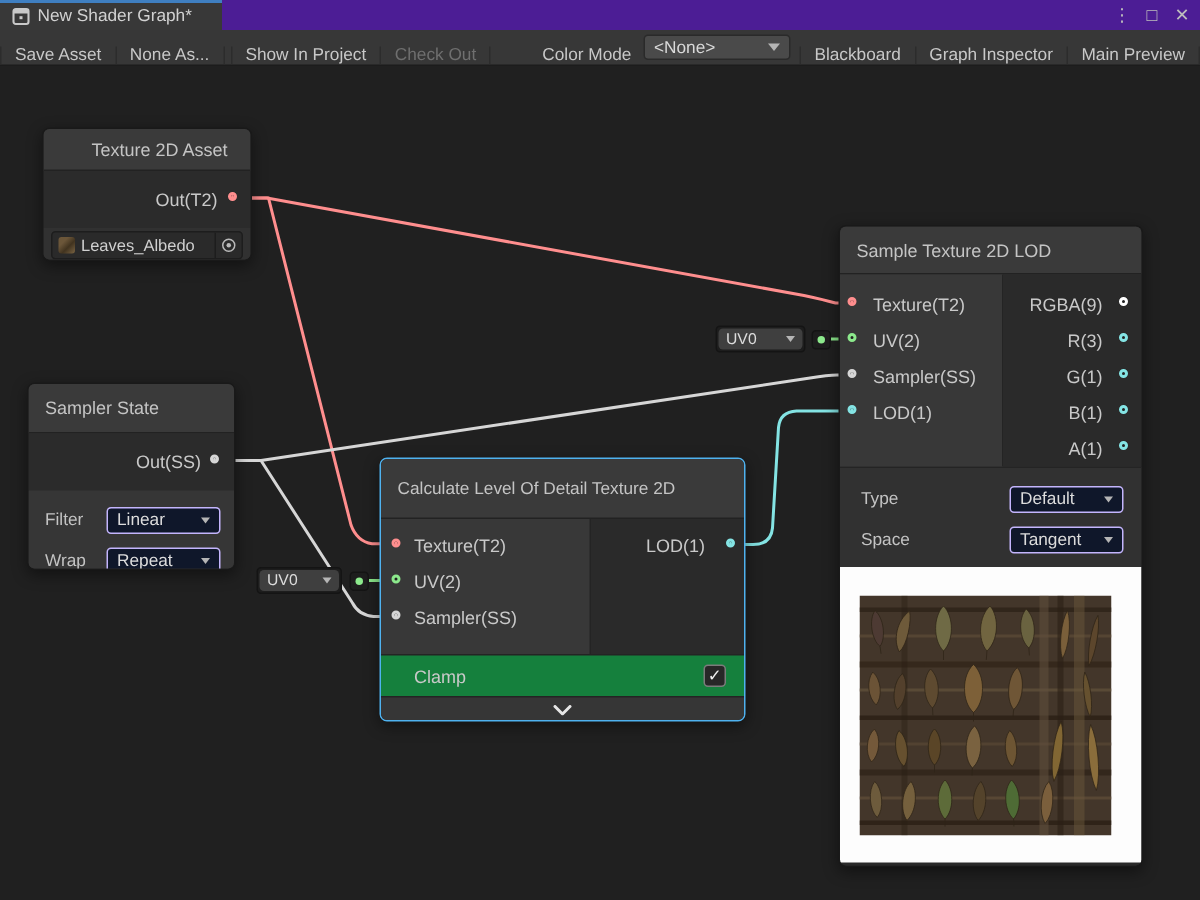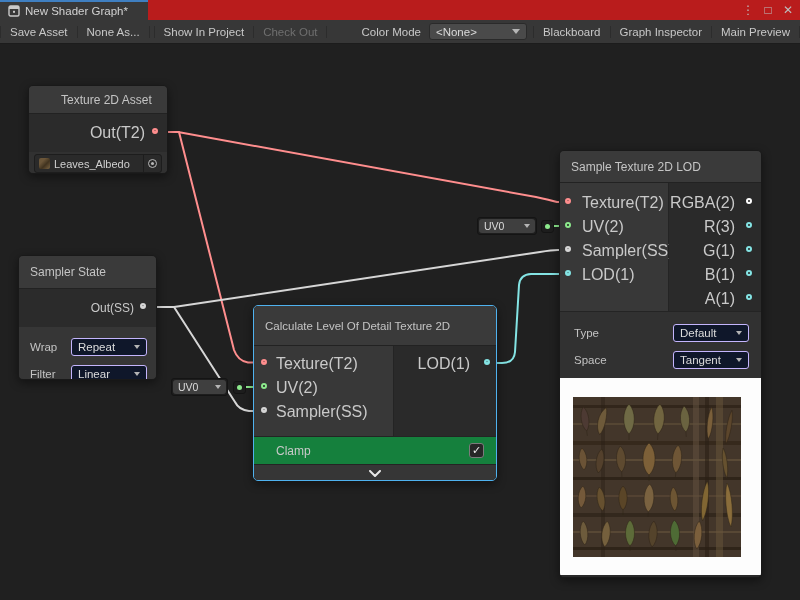--- a/index.html
+++ b/index.html
@@ -1,31 +1,31 @@
 <!DOCTYPE html>
 <html><head>
 <meta charset="utf-8">
 <style>
   * { margin:0; padding:0; box-sizing:border-box; }
   html,body { width:800px; height:600px; background:#202020; overflow:hidden;
     font-family:"Liberation Sans", sans-serif; -webkit-font-smoothing:antialiased; }
   #app { position:relative; width:800px; height:600px; background:#202020; }
 
   
-  .titlebar { position:absolute; top:0; left:0; width:800px; height:20px; background:#b91c1c; }
+  .titlebar { position:absolute; top:0; left:0; width:800px; height:20px; background:#4c1d95; }
   .tab { position:absolute; left:0; top:0; height:20px; width:148px; background:#383838;
     border-top:2px solid #3f7fc1; display:flex; align-items:center; gap:5px; padding:0 8px; }
   .tab-label { font-size:11.5px; color:#d2d2d2; white-space:nowrap; }
   .tab-icon { width:12px; height:12px; flex:0 0 auto; }
   .win-controls { position:absolute; right:4px; top:0; height:20px; display:flex; align-items:center; gap:4px; }
   .win-btn { color:#bdbdbd; font-size:12px; width:16px; text-align:center; cursor:default; line-height:18px; }
 
   
   .toolbar { position:absolute; top:20px; left:0; width:800px; height:24px; background:#373737;
-    border-bottom:1px solid #1c1c1c; display:flex; align-items:center; font-size:11.5px; color:#c8c8c8; }
+    border-bottom:1px solid #1c1c1c; display:flex; align-items:flex-end; font-size:11.5px; color:#c8c8c8; }
   .tbtn { display:flex; align-items:center; padding:0 9px; border-right:1px solid #2c2c2c; white-space:nowrap; }
   .tbtn:first-child { border-left:1px solid #2c2c2c; }
   .tbtn.disabled { color:#6f6f6f; }
   .t-spacer { flex:1; }
   .t-label { display:flex; align-items:center; padding:0 8px; white-space:nowrap; }
   .t-dd { display:flex; align-items:center; justify-content:space-between; width:98px; height:17px;
     margin:auto 6px auto 0; background:#4a4a4a; border:1px solid #2a2a2a; border-radius:3px;
     padding:0 6px; color:#dadada; }
   .arrow-down { width:0; height:0; border-left:4px solid transparent; border-right:4px solid transparent;
     border-top:5px solid #b5b5b5; }
@@ -33,21 +33,21 @@
   
   .graph { position:absolute; top:44px; left:0; width:800px; height:556px; background:#202020; }
   .wires { position:absolute; top:0; left:0; width:800px; height:556px; }
 
   
   .node { position:absolute; background:#2b2b2b; border:1px solid #191919; border-radius:5px;
     overflow:hidden; box-shadow:0 3px 10px rgba(0,0,0,.45); }
   .node.selected { border:1px solid #4fb2ef; }
   .nhead { background:#3a3a3a; color:#c4c4c4; display:flex; align-items:center;
     padding:0 11px; border-bottom:1px solid #222; font-size:12px; white-space:nowrap; }
-  .prow { display:flex; align-items:center; height:24px; font-size:16px; color:#c9c9c9; }
+  .prow { display:flex; align-items:center; height:24px; font-size:12px; color:#c9c9c9; }
 
   .port { position:absolute; width:6px; height:6px; border:2px solid currentColor; border-radius:50%;
     background:#212121; display:flex; align-items:center; justify-content:center; }
   .port i { width:3px; height:3px; border-radius:50%; background:currentColor; display:block; }
   .c-tex { color:#FF8E8E; } .c-v2 { color:#8CE98C; } .c-v1 { color:#84E4E4; }
   .c-ss { color:#D6D6D6; } .c-v4 { color:#FFFFFF; }
 
   .dd { display:flex; align-items:center; justify-content:space-between; background:#0f172a;
     border:1px solid #c4b5fd; border-radius:3px; height:18px; padding:0 6px; font-size:11.5px;
     color:#dcdcdc; }
@@ -186,30 +186,30 @@
         </span>
     </div>
 
     <div class="node" id="n-sampler">
       <div class="nhead">Sampler State</div>
       <div class="outrow">
         <span>Out(SS)</span>
       </div>
       <div class="ctrls">
         <div class="crow">
+          <span class="lbl">Filter</span>
+          <div class="dd">
+            <span>Linear</span>
+            <span class="arrow-down"></span>
+          </div>
+        </div>
+        <div class="crow">
           <span class="lbl">Wrap</span>
           <div class="dd">
             <span>Repeat</span>
-            <span class="arrow-down"></span>
-          </div>
-        </div>
-        <div class="crow">
-          <span class="lbl">Filter</span>
-          <div class="dd">
-            <span>Linear</span>
             <span class="arrow-down"></span>
           </div>
         </div>
       </div>
       <span class="port c-ss" style="left:121px;top:47px">
           <i></i>
         </span>
     </div>
 
     <div class="node selected" id="n-calc">
@@ -268,21 +268,21 @@
             </div>
           <div class="prow">
               <span>Sampler(SS)</span>
             </div>
           <div class="prow">
               <span>LOD(1)</span>
             </div>
         </div>
         <div class="outcol">
           <div class="prow">
-              <span>RGBA(2)</span>
+              <span>RGBA(9)</span>
             </div>
           <div class="prow">
               <span>R(3)</span>
             </div>
           <div class="prow">
               <span>G(1)</span>
             </div>
           <div class="prow">
               <span>B(1)</span>
             </div>

